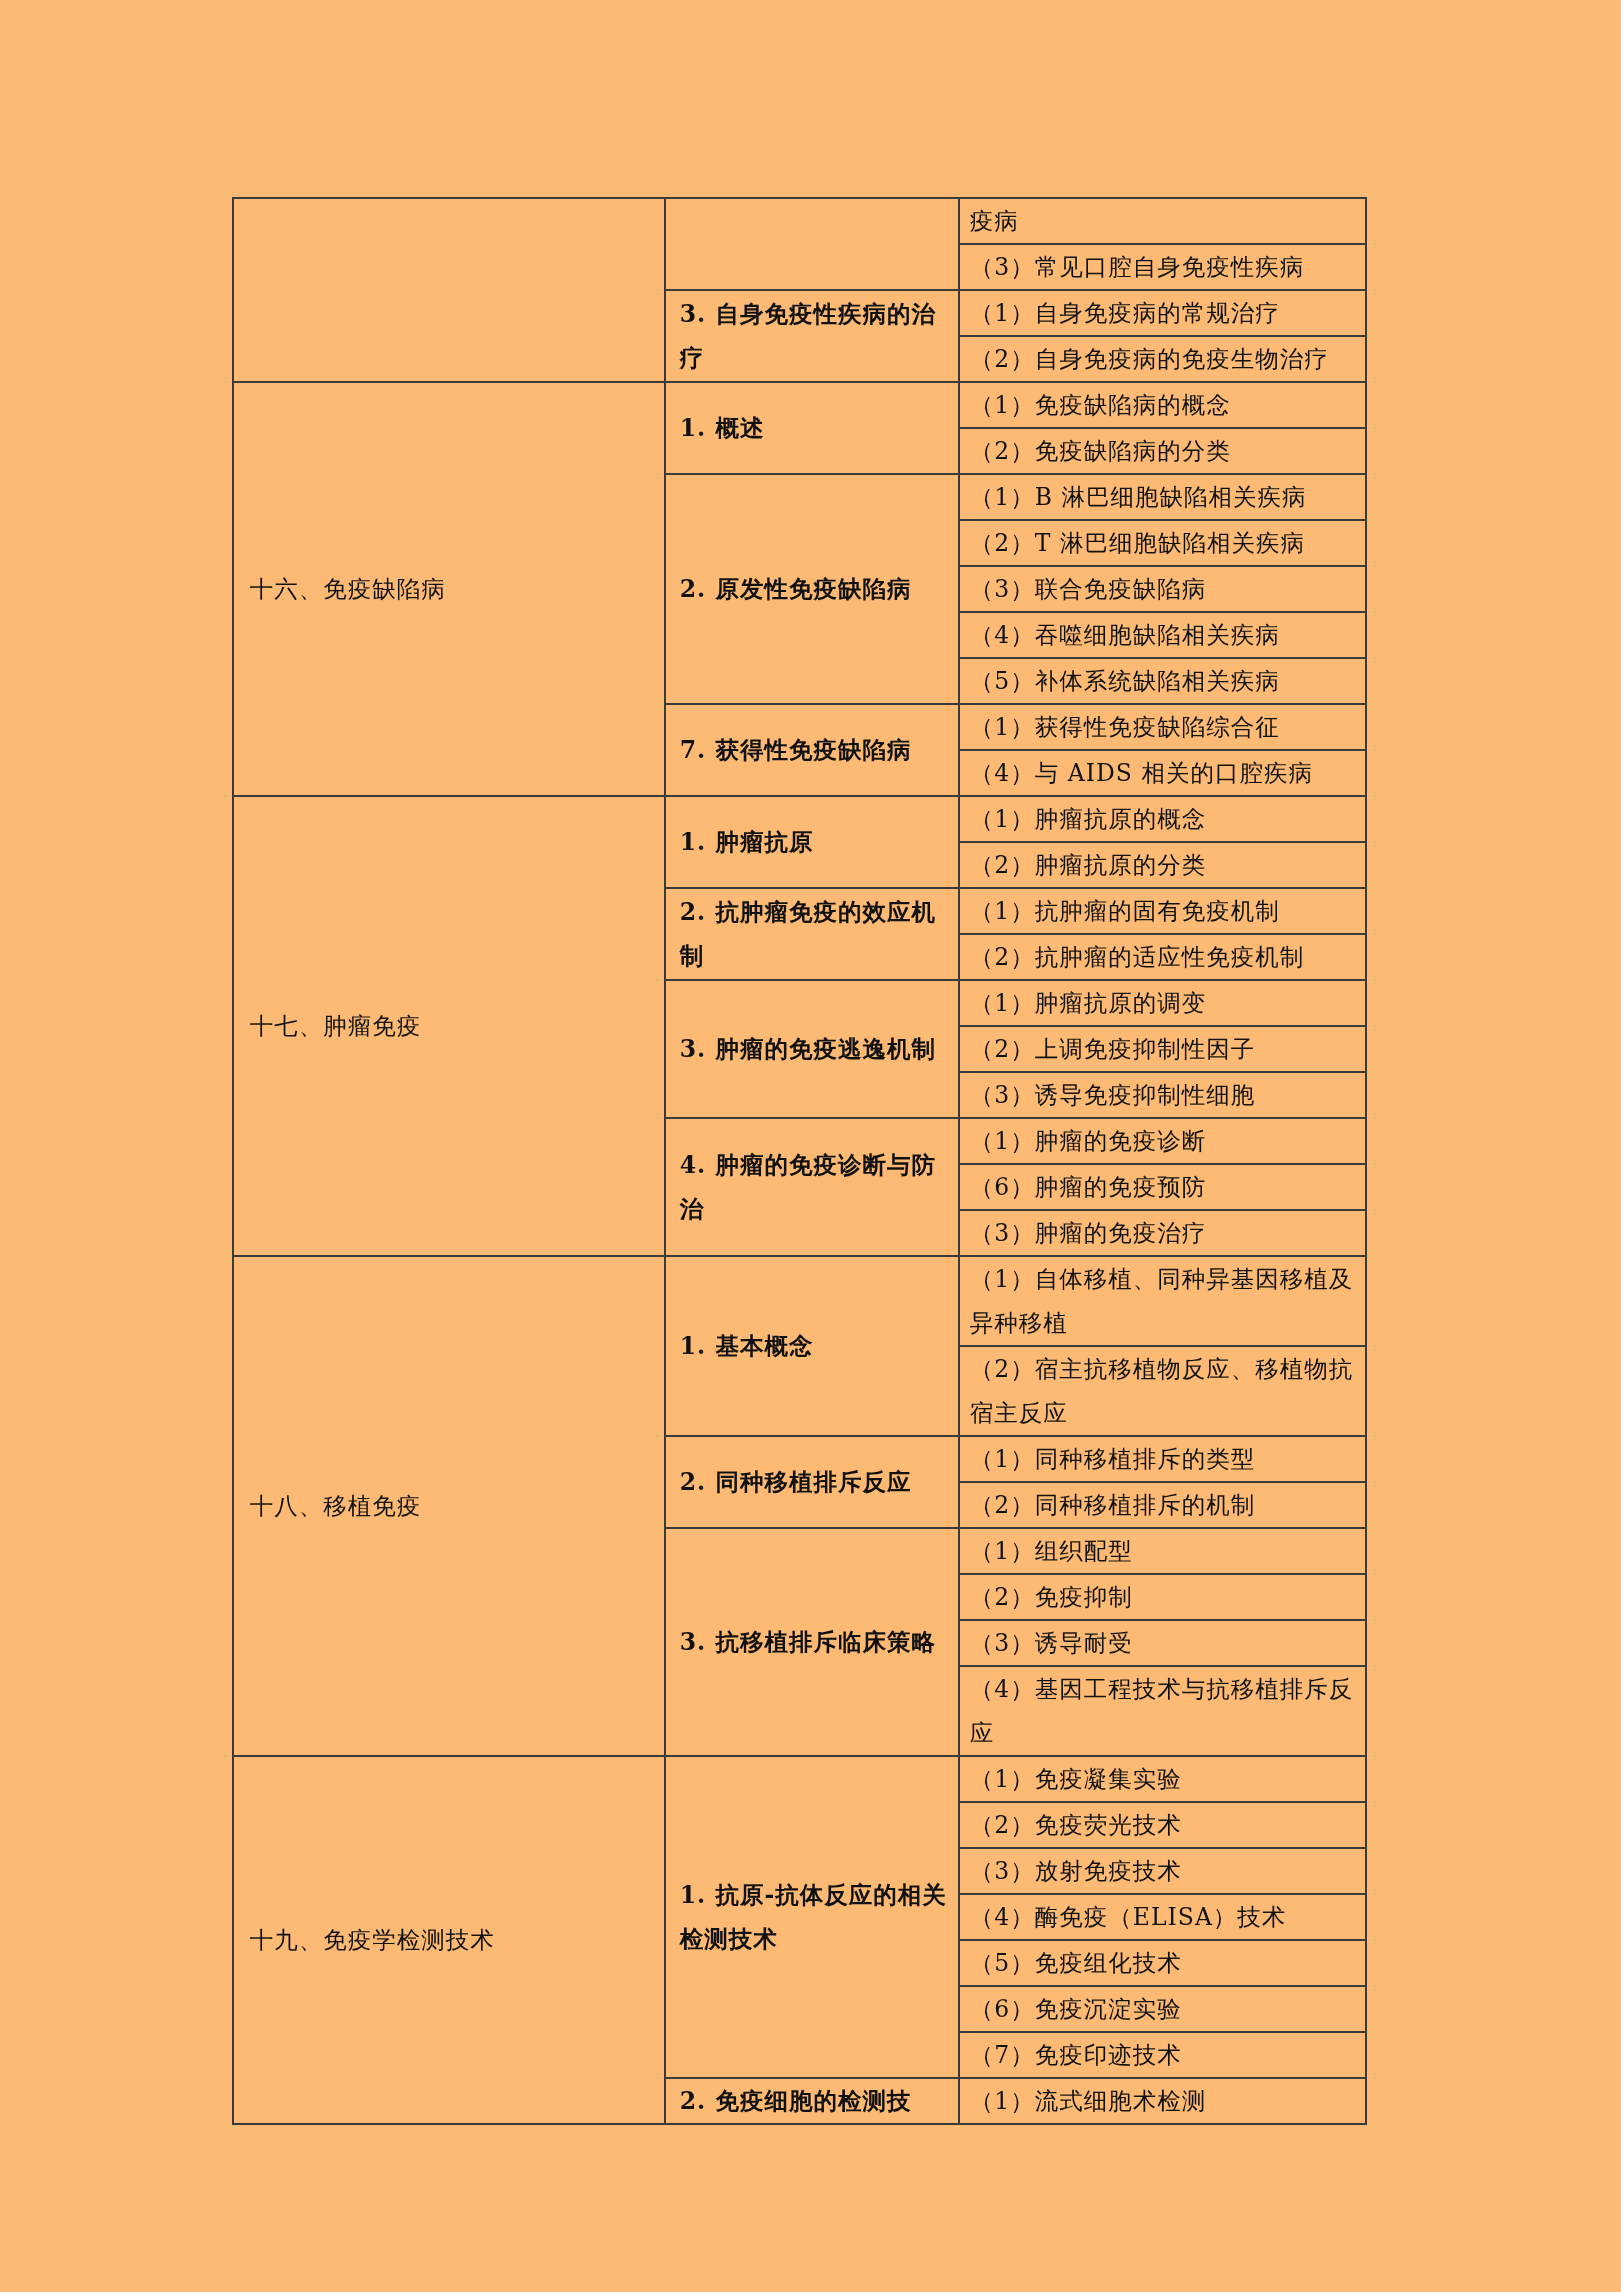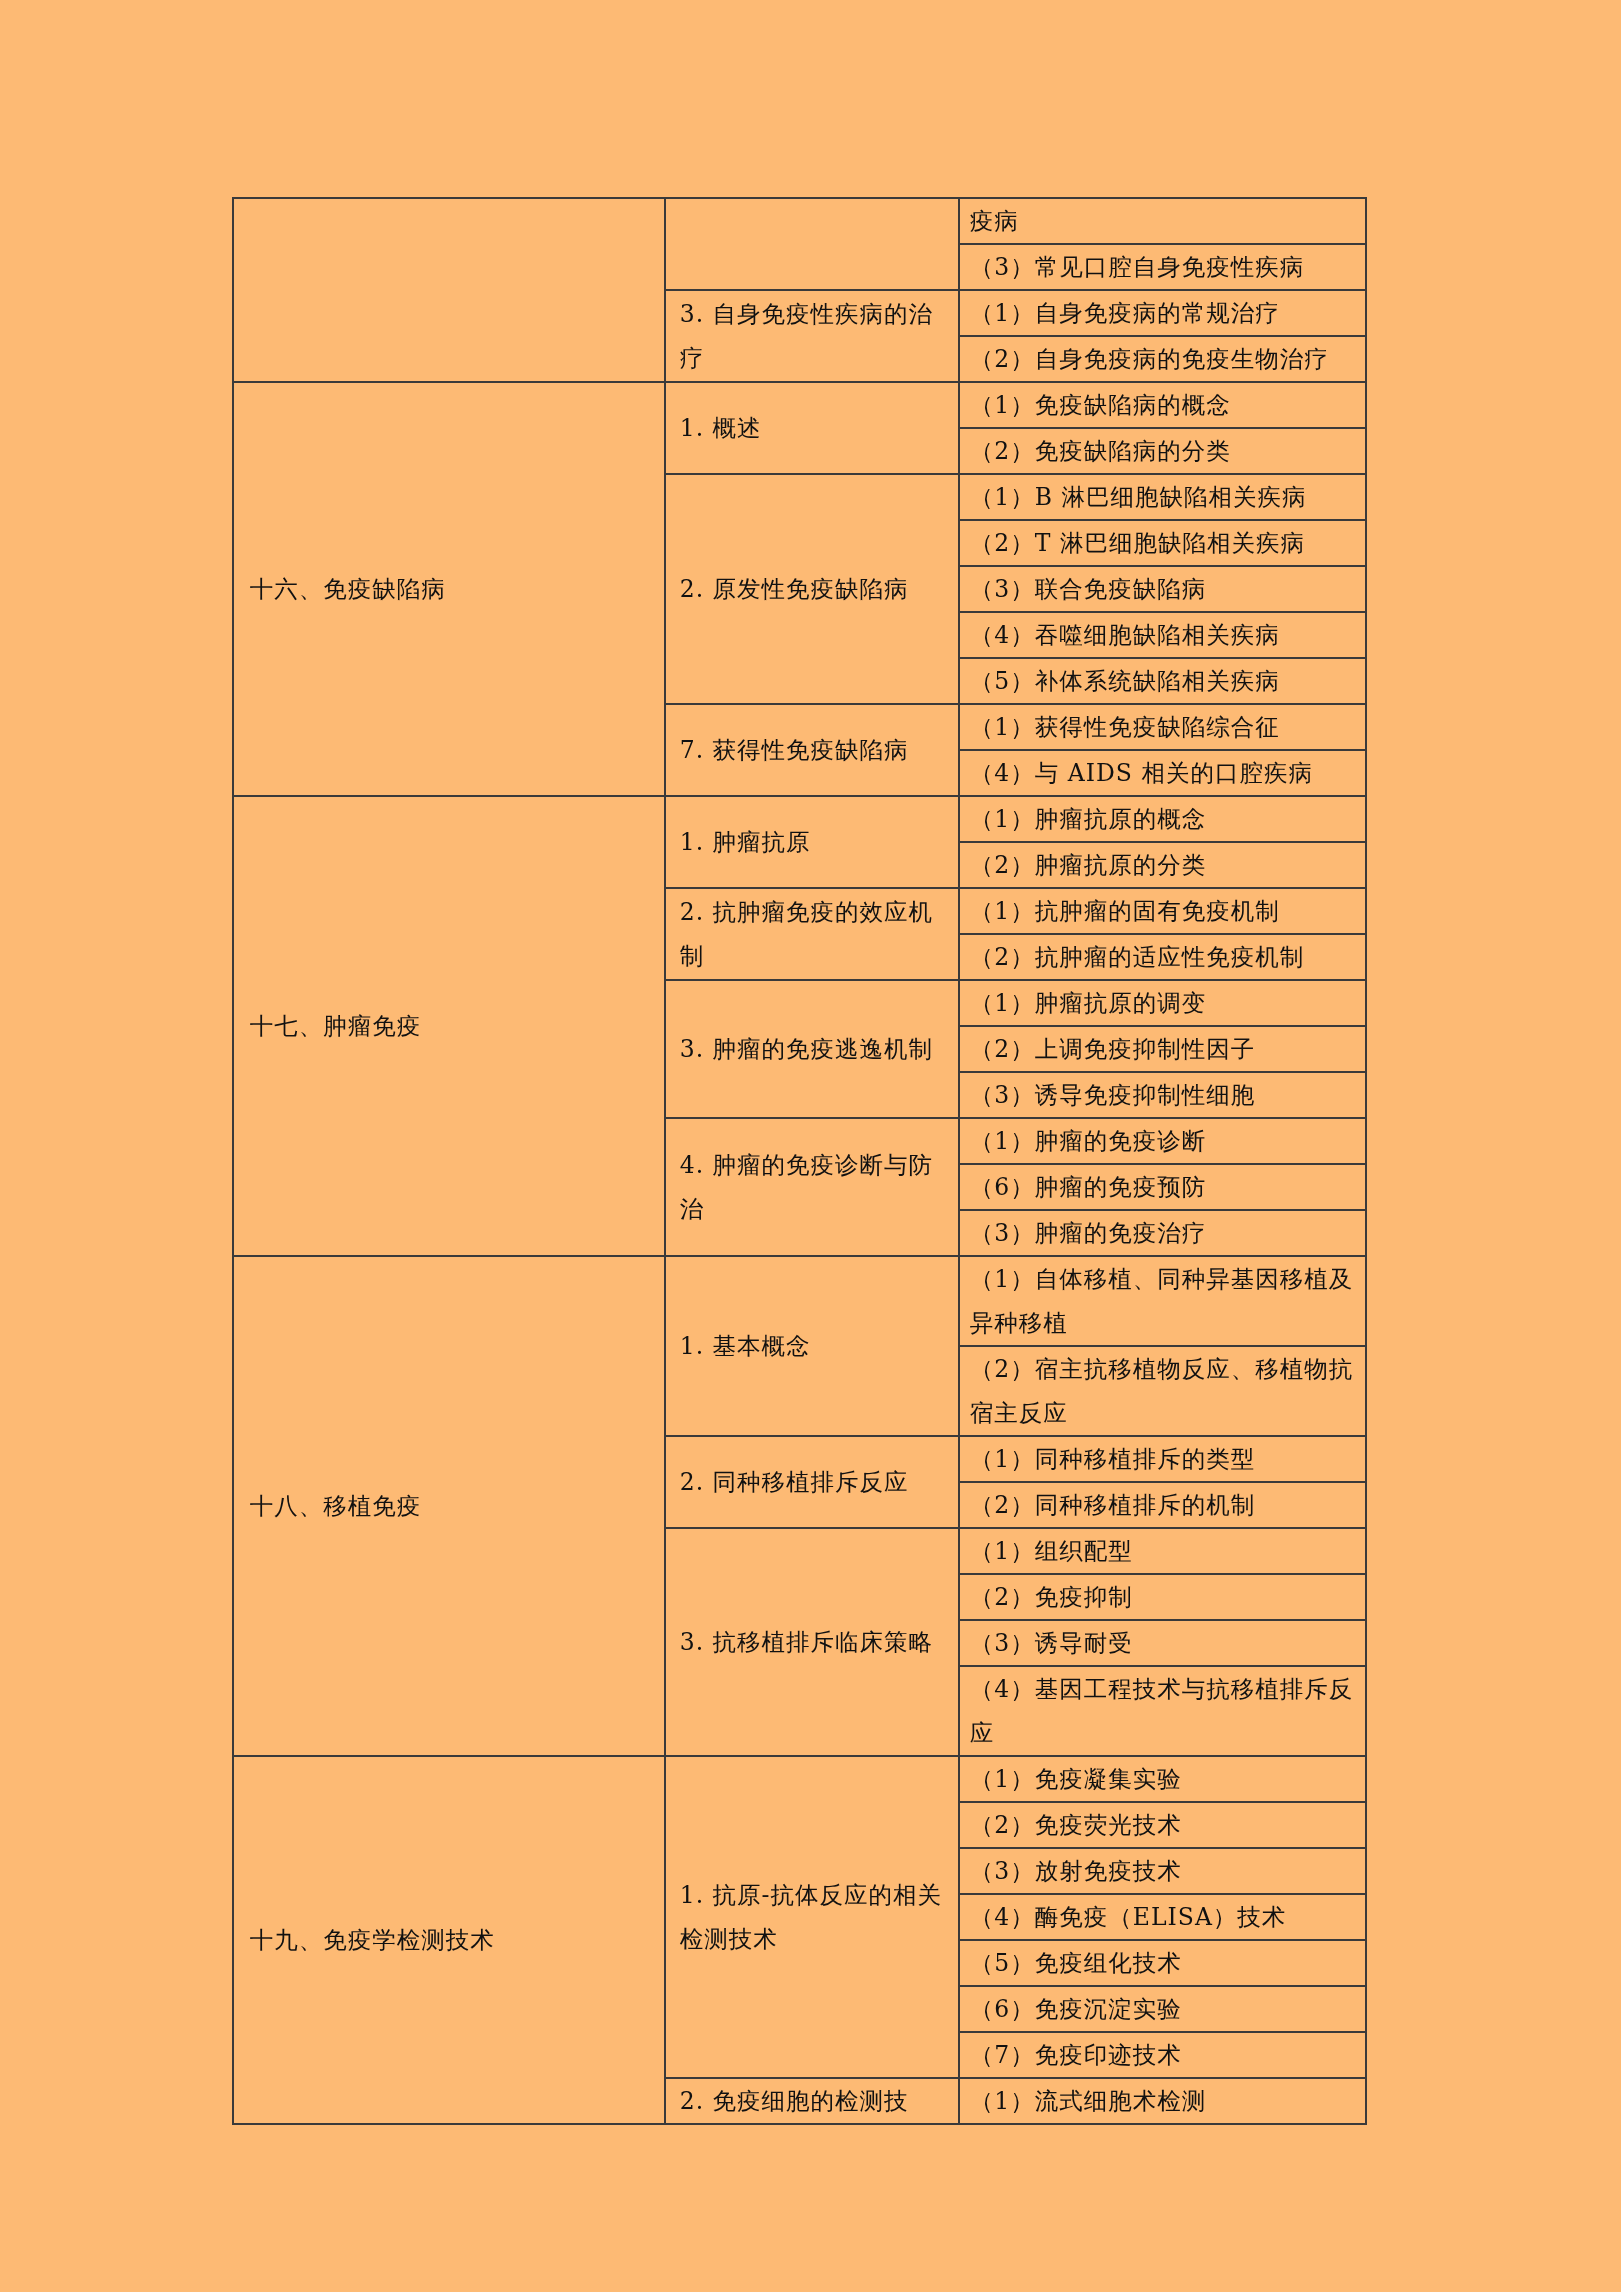--- a/index.html
+++ b/index.html
@@ -41,20 +41,21 @@
     word-break: break-all;
     letter-spacing: 1px;
   }
   table.syllabus td.unit {
     padding-left: 15.7px;
     margin-left: 16px;
   }
   table.syllabus td.topic {
     padding-left: 13.7px;
     padding-right: 6px;
+    font-weight: bold;
   }
   table.syllabus td.point {
     padding-left: 9.8px;
     padding-right: 5.9px;
   }
   .page-number {
     position: absolute;
     left: 0;
     width: 1621px;
     top: 2101px;

